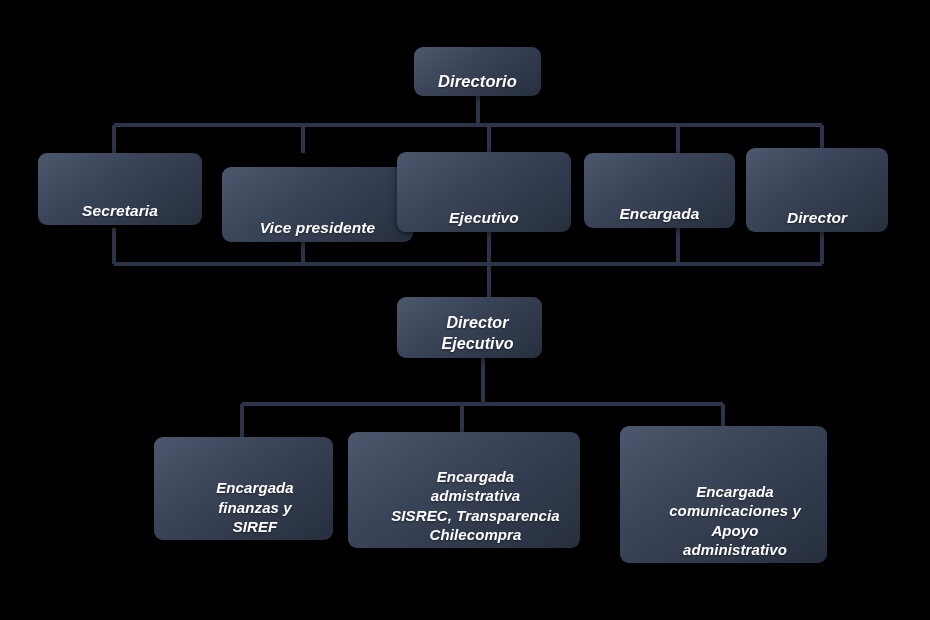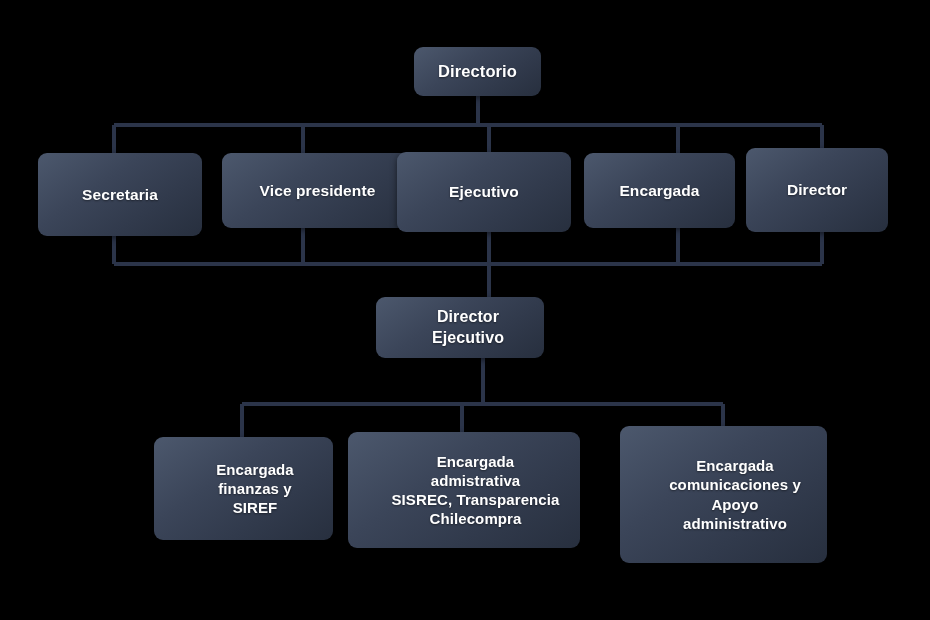--- a/index.html
+++ b/index.html
@@ -36,27 +36,28 @@
     left: 0;
     top: 0;
     width: 930px;
     height: 620px;
     z-index: 2;
   }
 
   .node {
     position: absolute;
     display: flex;
-    align-items: center;
+    align-items: flex-end;
     justify-content: center;
     text-align: center;
     border-radius: 9px;
     background: linear-gradient(145deg, #4c586d 0%, #3b4559 38%, #313a4c 68%, #272f3e 100%);
     box-shadow: 0 2px 6px rgba(0,0,0,0.55);
     padding: 4px 8px;
+    font-style: italic;
   }
 
   .node-label {
     color: #ffffff;
     font-weight: bold;
     line-height: 1.28;
     letter-spacing: 0.1px;
     text-shadow: 0 1px 2px rgba(0,0,0,0.45);
     white-space: pre-line;
   }
@@ -94,41 +95,41 @@
         <line x1="723" y1="404" x2="723" y2="426" stroke="#2b3449"></line>
       </g>
   </svg>
 
   <div id="node-layer">
 
     <div class="node" style="left: 414px; top: 47px; width: 127px; height: 49px;">
       <span class="node-label lbl-root">Directorio</span>
     </div>
 
-    <div class="node" style="left: 38px; top: 153px; width: 164px; height: 83px;">
+    <div class="node" style="left: 38px; top: 153px; width: 164px; height: 72px;">
       <span class="node-label lbl-level2">Secretaria</span>
     </div>
 
-    <div class="node" style="left: 222px; top: 153px; width: 191px; height: 75px;">
+    <div class="node" style="left: 222px; top: 167px; width: 191px; height: 75px;">
       <span class="node-label lbl-level2">Vice presidente</span>
     </div>
 
     <div class="node" style="left: 397px; top: 152px; width: 174px; height: 80px;">
       <span class="node-label lbl-level2">Ejecutivo</span>
     </div>
 
     <div class="node" style="left: 584px; top: 153px; width: 151px; height: 75px;">
       <span class="node-label lbl-level2">Encargada</span>
     </div>
 
     <div class="node" style="left: 746px; top: 148px; width: 142px; height: 84px;">
       <span class="node-label lbl-level2">Director</span>
     </div>
 
-    <div class="node" style="left: 376px; top: 297px; width: 168px; height: 61px; padding-left: 24px;">
+    <div class="node" style="left: 397px; top: 297px; width: 145px; height: 61px; padding-left: 24px;">
       <span class="node-label lbl-exec">Director Ejecutivo</span>
     </div>
 
     <div class="node" style="left: 154px; top: 437px; width: 179px; height: 103px;">
       <span class="node-label lbl-level4">Encargada
 finanzas y
 SIREF</span>
     </div>
 
     <div class="node" style="left: 348px; top: 432px; width: 232px; height: 116px;">

